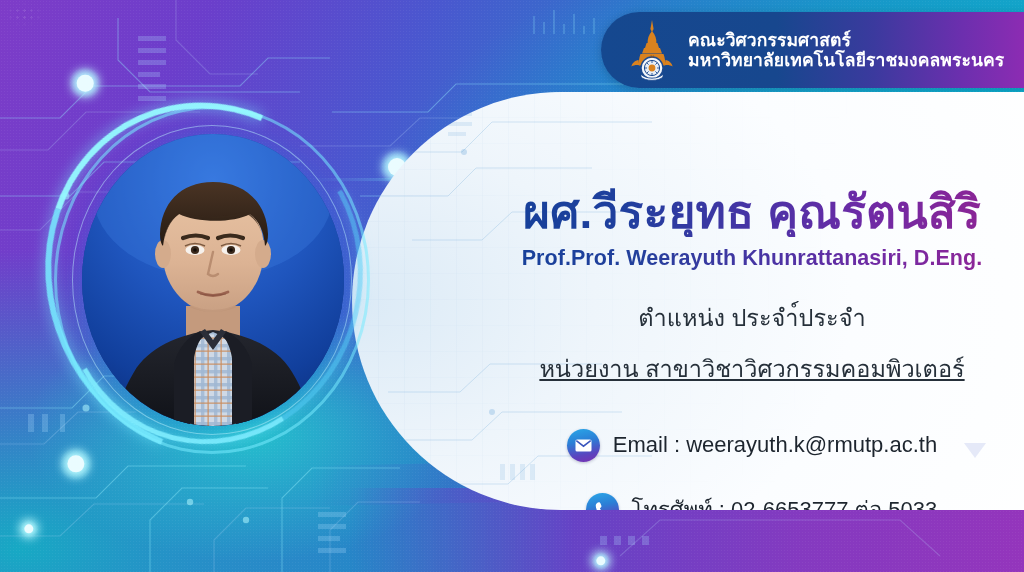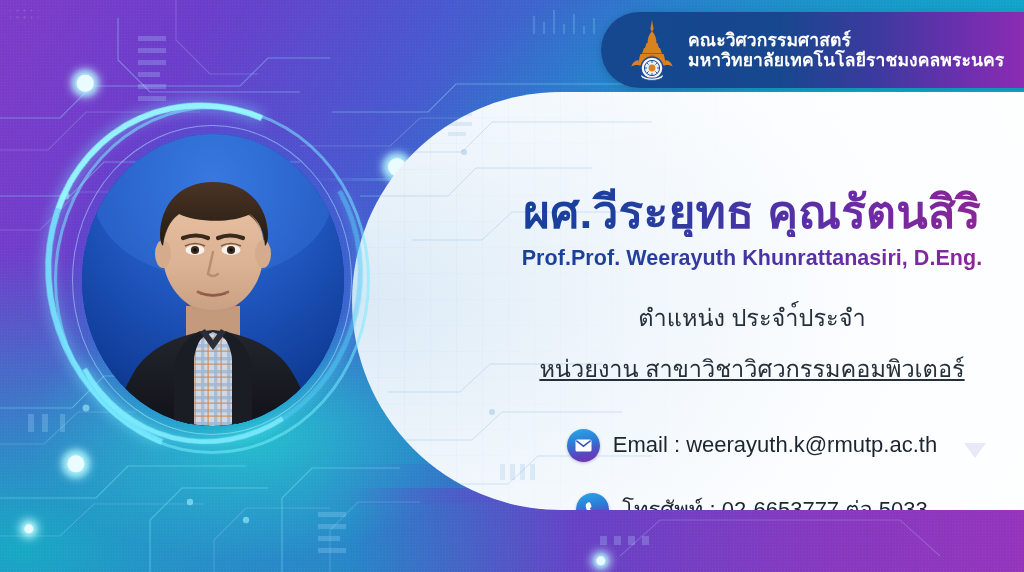--- a/index.html
+++ b/index.html
@@ -125,21 +125,21 @@
     background:linear-gradient(90deg,#17409a 0%, #23409c 25%, #4b33a4 55%, #722aa4 78%, #8d2597 100%);
     -webkit-background-clip:text; background-clip:text; color:transparent;
     white-space:nowrap;
   }
   .role{ margin-top:28px; font-size:23.5px; color:#26303a; font-weight:400; white-space:nowrap; }
   .dept{ margin-top:14px; font-size:23.5px; color:#26303a; font-weight:400; white-space:nowrap;text-decoration:underline; }
   .divider{
     margin-top:23px; width:442px; height:2px; border-radius:2px;
     background:linear-gradient(90deg,#6fd9ef 0%, #4fb6e4 28%, #3f8ad6 55%, #6b56c2 80%, #6b2f9e 100%);
   }
-  .contacts{ margin-top:19px; display:flex; flex-direction:column; gap:30px; align-items:center; }
+  .contacts{ margin-top:19px; display:flex; flex-direction:column; gap:30px; align-items:flex-end; }
   .crow{ display:flex; align-items:center; gap:13px; }
   .cicon{
     width:33px; height:33px; flex:0 0 33px; border-radius:50%;
     background:linear-gradient(168deg,#2aa8e8 0%, #2b7fd6 38%, #5a44bf 74%, #7a2fb0 100%);
     display:flex; align-items:center; justify-content:center;
     box-shadow:0 1px 3px rgba(40,40,90,.28);
   }
   .ctext{ font-size:22px; color:#1d252e; white-space:nowrap; }
 
   

